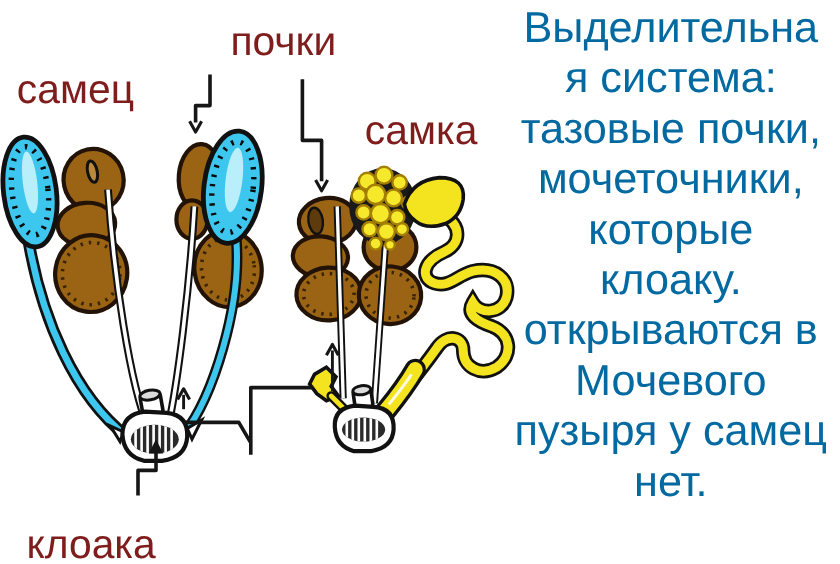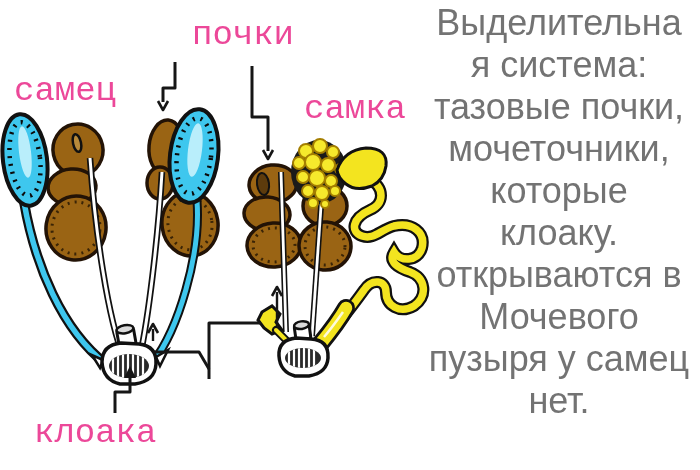--- a/index.html
+++ b/index.html
@@ -1,26 +1,26 @@
 <!DOCTYPE html>
 <html><head>
 <meta charset="utf-8">
 <style>
   html,body{margin:0;padding:0;background:#fff;}
   .page{position:relative;width:700px;height:470px;background:#ffffff;overflow:hidden;
         font-family:"Liberation Sans","DejaVu Sans",sans-serif;}
   .illustration{position:absolute;left:0;top:0;}
-  .lbl{position:absolute;font-size:34px;line-height:1;color:#ec4899;white-space:nowrap;font-family:Liberation Mono, monospace;}
-  .lbl-male{left:14px;top:58px;margin-top:16px;}
+  .lbl{position:absolute;font-size:34px;line-height:1;color:#7f1d1d;white-space:nowrap;}
+  .lbl-male{left:14px;top:58px;}
   .lbl-kidneys{left:192px;top:18px;}
   .lbl-female{left:304px;top:92px;}
   .lbl-ureters{left:163px;top:370px;}
-  .lbl-cloaca{left:22px;top:416px;margin-left:12px;}
+  .lbl-cloaca{left:22px;top:437px;}
   .desc{position:absolute;left:418px;top:2px;width:282px;text-align:center;
-        font-size:36px;line-height:42px;color:#737373;}
+        font-size:36px;line-height:42px;color:#0369a1;}
   .desc .it{}
   
   .k{fill:#9a6414;stroke:#231306;stroke-width:3.5;}
   .kd{fill:none;stroke:#3a2406;stroke-width:3;stroke-dasharray:2 5;}
   .t{fill:#3ec7ee;stroke:#111;stroke-width:4;}
   .th{fill:none;stroke:#0b0b0b;stroke-width:4.5;stroke-dasharray:2 6;}
   .streak{fill:#b9eefb;stroke:none;}
   .ann{fill:none;stroke:#161616;stroke-width:3;stroke-linejoin:round;}
   .chev{fill:none;stroke:#161616;stroke-width:2.6;stroke-linejoin:round;}
   .white-dome{fill:#ffffff;stroke:#111;stroke-width:3.5;}

